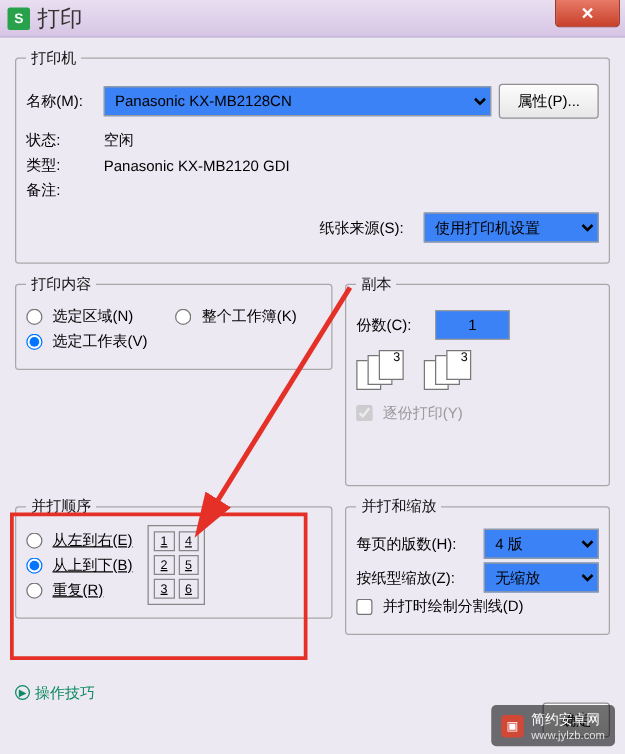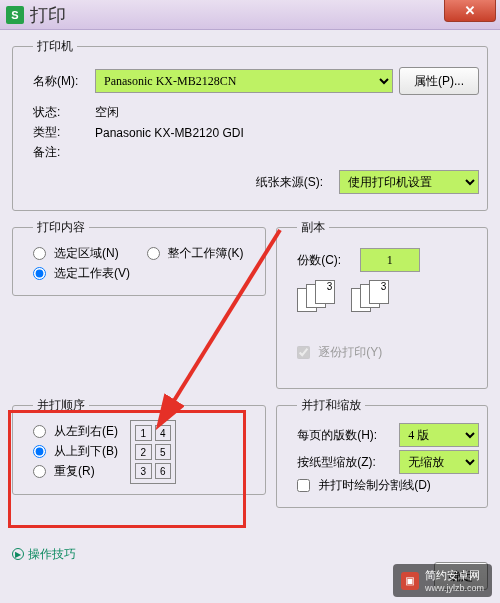--- a/index.html
+++ b/index.html
@@ -30,32 +30,31 @@
   position:absolute; right:4px; top:0; width:52px; height:22px;
   background: linear-gradient(#E77A67,#C8402A);
   border: 1px solid #9F3928; border-top:none;
   border-radius: 0 0 4px 4px;
   color:#fff; display:flex; align-items:center; justify-content:center;
   font-size:13px; font-weight:bold;
 }
 .content { padding: 8px 12px 0 12px; }
 fieldset {
   border:1px solid #A8A8A8; border-radius:3px;
-  padding: 6px 8px 10px 20px; margin: 0 0 8px 0;
+  padding: 6px 8px 10px 8px; margin: 0 0 8px 0;
 }
 legend { padding: 0 4px; color:#111; }
 .row { display:flex; align-items:center; margin: 6px 0; gap:6px; }
 .lbl { width: 56px; }
 select, input[type=text] {
   font-size:12px;
   border:1px solid #9A9A9A;
-  background:#bef264;
+  background:#3b82f6;
   padding:2px 4px;
   height:24px;
-  font-family:Liberation Serif, serif;
 }
 select { appearance:auto; }
 .btn {
   background: linear-gradient(#FDFDFD,#E7E7E7);
   border:1px solid #8F8F8F;
   border-radius:3px;
   padding:4px 14px;
   height:28px;
   font-size:12px;
 }
@@ -176,33 +175,33 @@
             <span style="left:0;top:8px">1</span>
               <span style="left:9px;top:4px">2</span>
               <span style="left:18px;top:0">3</span>
           </div>
           <div class="collate-icon">
             <span style="left:0;top:8px">1</span>
               <span style="left:9px;top:4px">2</span>
               <span style="left:18px;top:0">3</span>
           </div>
         </div>
-        <div class="row chk disabled" style="margin-top:28px;">
+        <div class="row chk disabled" style="margin-top:6px;">
             <input type="checkbox" checked="" disabled="" style="">
             <span>逐份打印(Y)</span>
           </div>
       </fieldset>
     </div>
   </div>
 
   <div class="two-col">
     <div class="left-col">
       <fieldset class="fs-bottom">
         <legend>并打顺序</legend>
-        <div style="display:flex;gap:12px;align-items:flex-start;">
+        <div style="display:flex;gap:12px;align-items:center;text-decoration:underline;">
           <div>
             <div class="row tight">
                 <label class="chk">
                   <input type="radio" name="ord" style="">
                   <span>从左到右(E)</span>
                 </label>
               </div>
             <div class="row tight">
                 <label class="chk">
                   <input type="radio" name="ord" checked="" style="">

